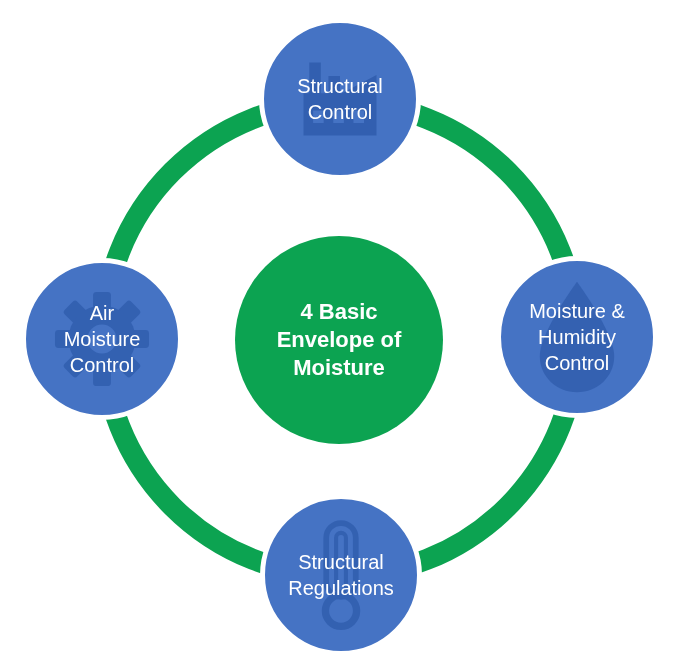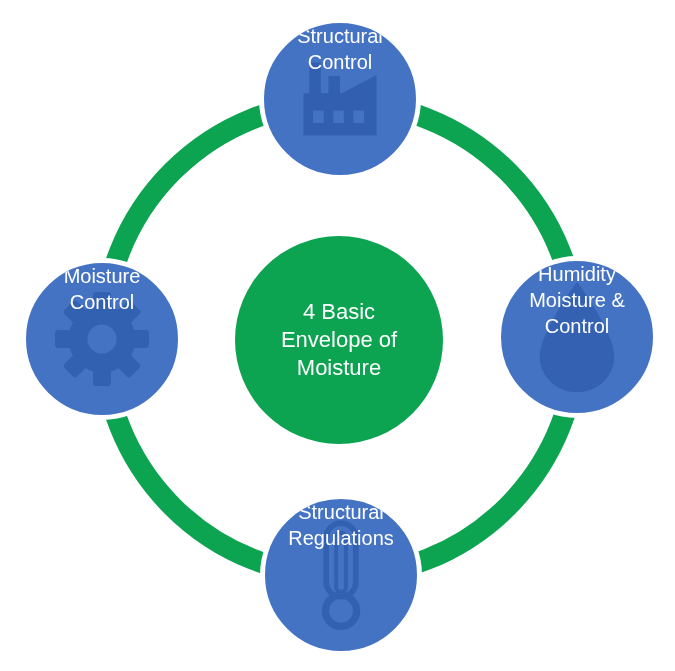--- a/index.html
+++ b/index.html
@@ -32,30 +32,32 @@
     display: flex;
     align-items: center;
     justify-content: center;
     text-align: center;
     z-index: 2;
   }
   .center-circle .label {
     color: #ffffff;
     font-size: 22px;
     line-height: 28px;
+    font-weight: bold;
   }
   .node {
     position: absolute;
     width: 162px;
     height: 162px;
     border-radius: 50%;
     background: #4573c4;
     border: 5px solid #ffffff;
     box-sizing: border-box;
     display: flex;
+    align-items: center;
     justify-content: center;
     text-align: center;
     z-index: 3;
     overflow: hidden;
   }
   .node .label {
     position: relative;
     z-index: 2;
     color: #ffffff;
     font-size: 20px;
@@ -114,22 +116,22 @@
     </div>
   </div>
 
   <div class="node node-right">
     <span class="icon">
       <svg width="120" height="120" viewBox="0 0 100 100">
         <path fill="#1f4c9c" opacity="0.45" d="M50,4 C50,4 19,46 19,66 C19,83 33,96 50,96 C67,96 81,83 81,66 C81,46 50,4 50,4 Z"></path>
       </svg>
     </span>
     <div class="label">
+      <span class="line">Moisture &amp;</span>
       <span class="line">Humidity</span>
-      <span class="line">Moisture &amp;</span>
       <span class="line">Control</span>
     </div>
   </div>
 
   <div class="node node-bottom">
     <span class="icon">
       <svg width="82" height="115" viewBox="0 0 100 140">
         <g fill="none" stroke="#1f4c9c" opacity="0.45">
           <rect x="32" y="6" width="36" height="90" rx="18" stroke-width="7"></rect>
           <rect x="44" y="18" width="12" height="72" rx="6" stroke-width="5"></rect>
@@ -154,18 +156,19 @@
           <rect x="42" y="8" width="16" height="20" rx="3" transform="rotate(180 50 50)"></rect>
           <rect x="42" y="8" width="16" height="20" rx="3" transform="rotate(225 50 50)"></rect>
           <rect x="42" y="8" width="16" height="20" rx="3" transform="rotate(270 50 50)"></rect>
           <rect x="42" y="8" width="16" height="20" rx="3" transform="rotate(315 50 50)"></rect>
           <circle cx="50" cy="50" r="30"></circle>
         </g>
         <circle cx="50" cy="50" r="13" fill="#4573c4"></circle>
       </svg>
     </span>
     <div class="label">
+      <span class="line">Air</span>
       <span class="line">Moisture</span>
       <span class="line">Control</span>
     </div>
   </div>
 
 </div>
 
 </body></html>

